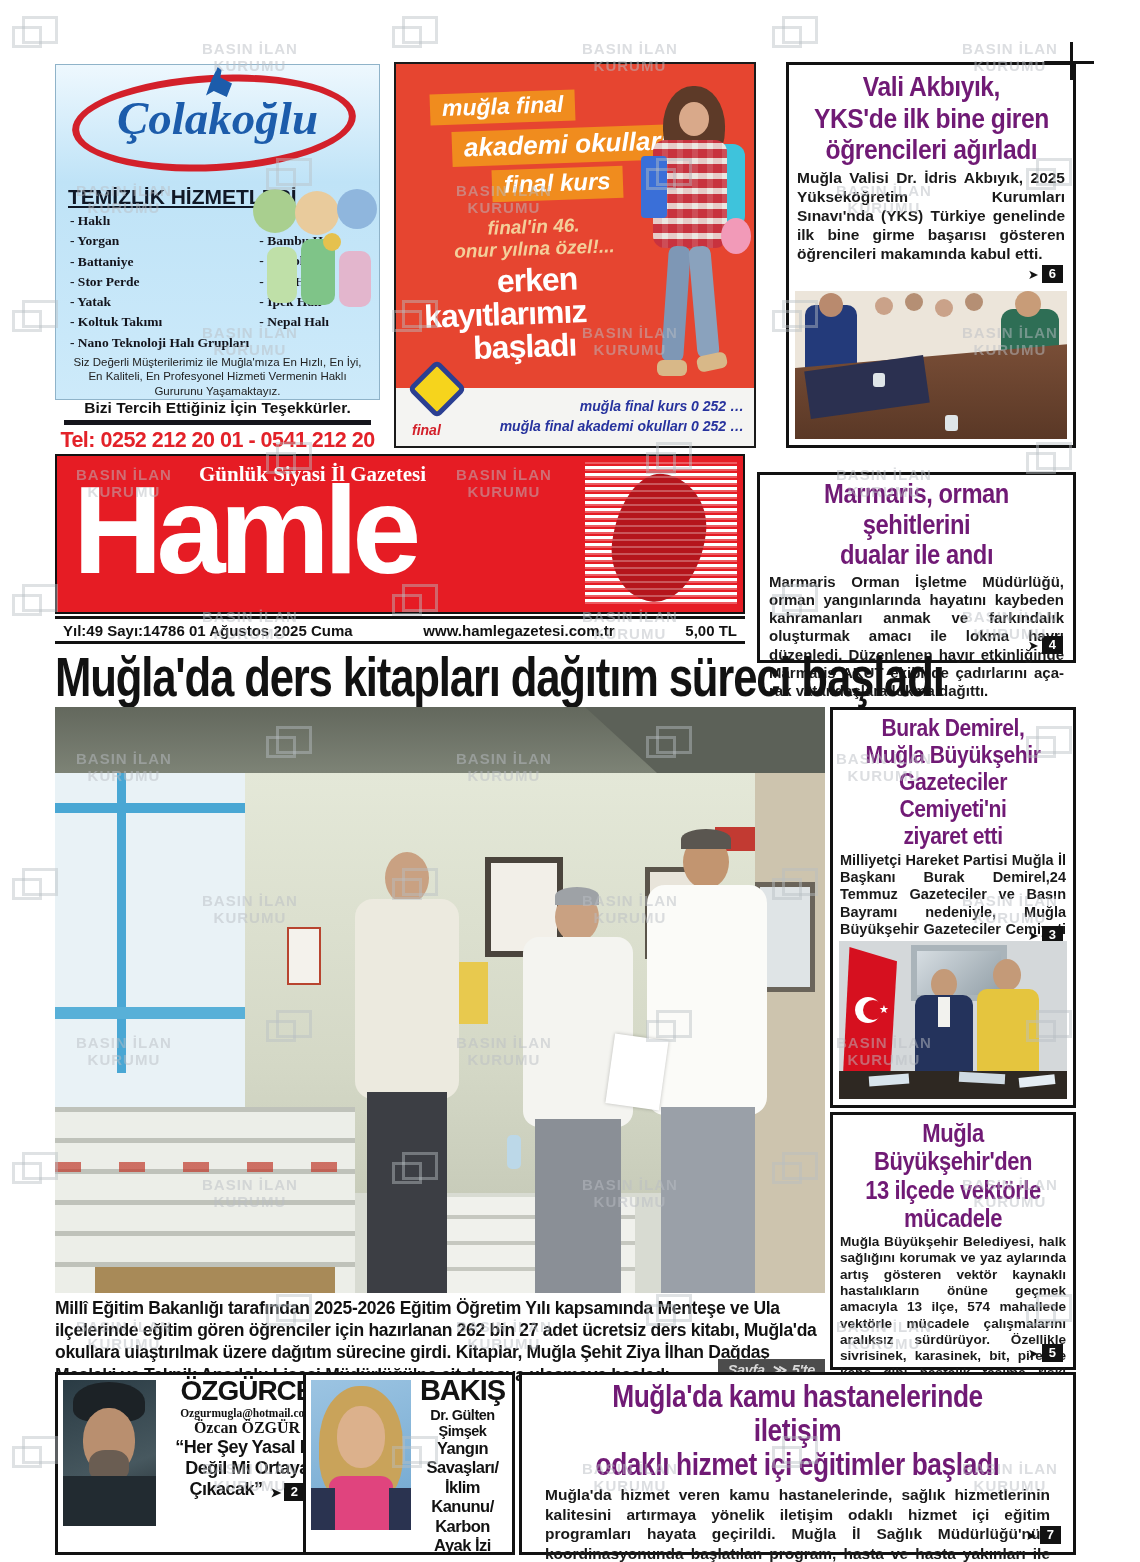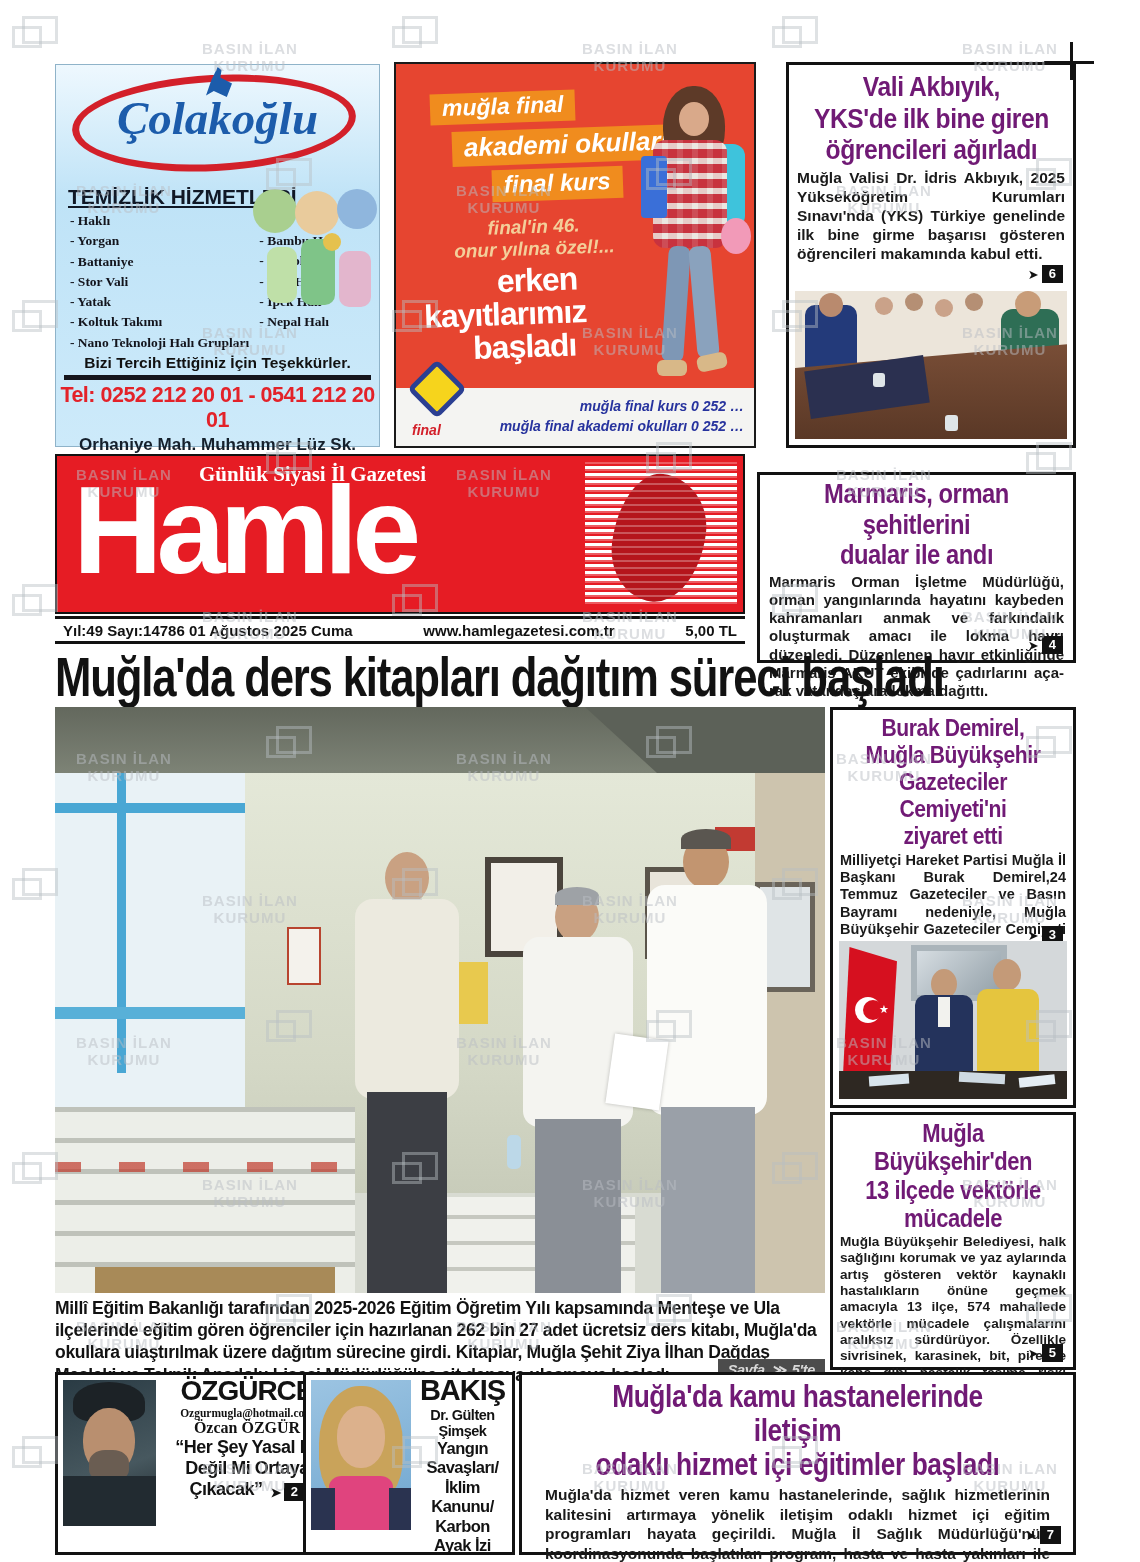--- a/index.html
+++ b/index.html
@@ -19,21 +19,21 @@
   
   .box { position:absolute; background:#fff; border:3px solid #121212; }
   .headline { font-weight:bold; color:#701a75; text-align:center; line-height:1.13; letter-spacing:-.5px; }
   .sqz { display:inline-block; transform:scaleX(.88); transform-origin:center top; white-space:pre-line; }
   .body-txt { font-weight:bold; color:#1a1a1a; text-align:justify; line-height:1.22; }
   .pgref { display:inline-flex; align-items:center; gap:3px; position:absolute; }
   .pgref .arr { font-size:13px; color:#121212; line-height:1; }
   .pgref .num { background:#121212; color:#fff; font-weight:bold; font-size:13px; padding:0 7px; line-height:18px; }
 
   
-  #ad-colakoglu { left:55px; top:64px; width:325px; height:383px; position:absolute;
+  #ad-colakoglu { left:55px; top:64px; width:325px; height:336px; position:absolute;
      background:linear-gradient(180deg,#eef8fe 0%,#bfe3f7 35%,#cdeafa 100%); border:1px solid #8fb3c9; }
   #colak-logo { position:relative; height:118px; }
   #colak-ellipse { position:absolute; left:16px; top:10px; width:284px; height:96px; border:7px solid #d3202a;
      border-radius:50%; transform:rotate(-3deg); }
   #colak-skier { position:absolute; left:150px; top:2px; width:26px; height:30px; background:#1c5cab;
      clip-path:polygon(45% 0,60% 10%,55% 35%,100% 55%,80% 100%,30% 80%,0 95%,20% 45%); }
   #colak-brand { position:absolute; left:0; right:0; top:26px; text-align:center;
      font-family:"Liberation Serif", serif; font-style:italic; font-weight:bold; font-size:47px; color:#1c5cab; }
   #colak-sub { position:absolute; left:0; right:0; top:84px; text-align:center; color:#d3202a;
      font-weight:bold; font-size:20px; letter-spacing:5px; }
@@ -164,21 +164,21 @@
       <div id="colak-ellipse"></div>
       <div id="colak-skier"></div>
       <div id="colak-brand">Çolakoğlu</div>
     </div>
     <div id="colak-services-title">TEMİZLİK HİZMETLERİ</div>
     <div id="colak-lists">
       <div id="colak-col1">
         <span class="colak-li">- Haklı</span>
         <span class="colak-li">- Yorgan</span>
         <span class="colak-li">- Battaniye</span>
-        <span class="colak-li">- Stor Vali</span>
+        <span class="colak-li">- Stor Perde</span>
         <span class="colak-li">- Yatak</span>
         <span class="colak-li">- Koltuk Takımı</span>
         <span class="colak-li">- Nano Teknoloji Halı Grupları</span>
       </div>
       <div id="colak-col2">
         <span class="colak-li">- Bambu Halı</span>
         <span class="colak-li">- El Dokuma</span>
         <span class="colak-li">- Yün Halı</span>
         <span class="colak-li">- İpek Halı</span>
         <span class="colak-li">- Nepal Halı</span>
@@ -186,20 +186,21 @@
     </div>
     <div id="colak-collage">
       <div class="collage-c" style="left:0;top:0;width:44px;height:44px;background:#a9cf8f;"></div>
       <div class="collage-c" style="left:42px;top:2px;width:44px;height:44px;background:#e9cb9c;"></div>
       <div class="collage-c" style="left:84px;top:0;width:40px;height:40px;background:#8fb6dd;"></div>
       <div class="collage-c" style="left:14px;top:58px;width:30px;height:56px;border-radius:10px;background:#bfe0a8;"></div>
       <div class="collage-c" style="left:48px;top:50px;width:34px;height:66px;border-radius:10px;background:#7fc488;"></div>
       <div class="collage-c" style="left:86px;top:62px;width:32px;height:56px;border-radius:10px;background:#e3b6cd;"></div>
       <div class="collage-c" style="left:70px;top:44px;width:18px;height:18px;background:#e5c14e;"></div>
     </div>
+    <div id="colak-slogan1">Siz Değerli Müşterilerimiz ile Muğla'mıza En Hızlı, En İyi, En Kaliteli, En Profesyonel Hizmeti Vermenin Haklı Gururunu Yaşamaktayız.</div>
     <div id="colak-slogan2">Bizi Tercih Ettiğiniz İçin Teşekkürler.</div>
     <div id="colak-rule"></div>
     <div id="colak-phone">Tel: 0252 212 20 01 - 0541 212 20 01</div>
     <div id="colak-addr" class="pre">Orhaniye Mah. Muhammer Lüz Sk.
 No.6 Kat:1 Menteşe / MUĞLA</div>
   </div>
 
   <div id="ad-final">
     <div class="ribbon" style="left:34px; top:28px; font-size:23px;">muğla final</div>
     <div class="ribbon" style="left:56px; top:64px; font-size:26px;">akademi okulları</div>

